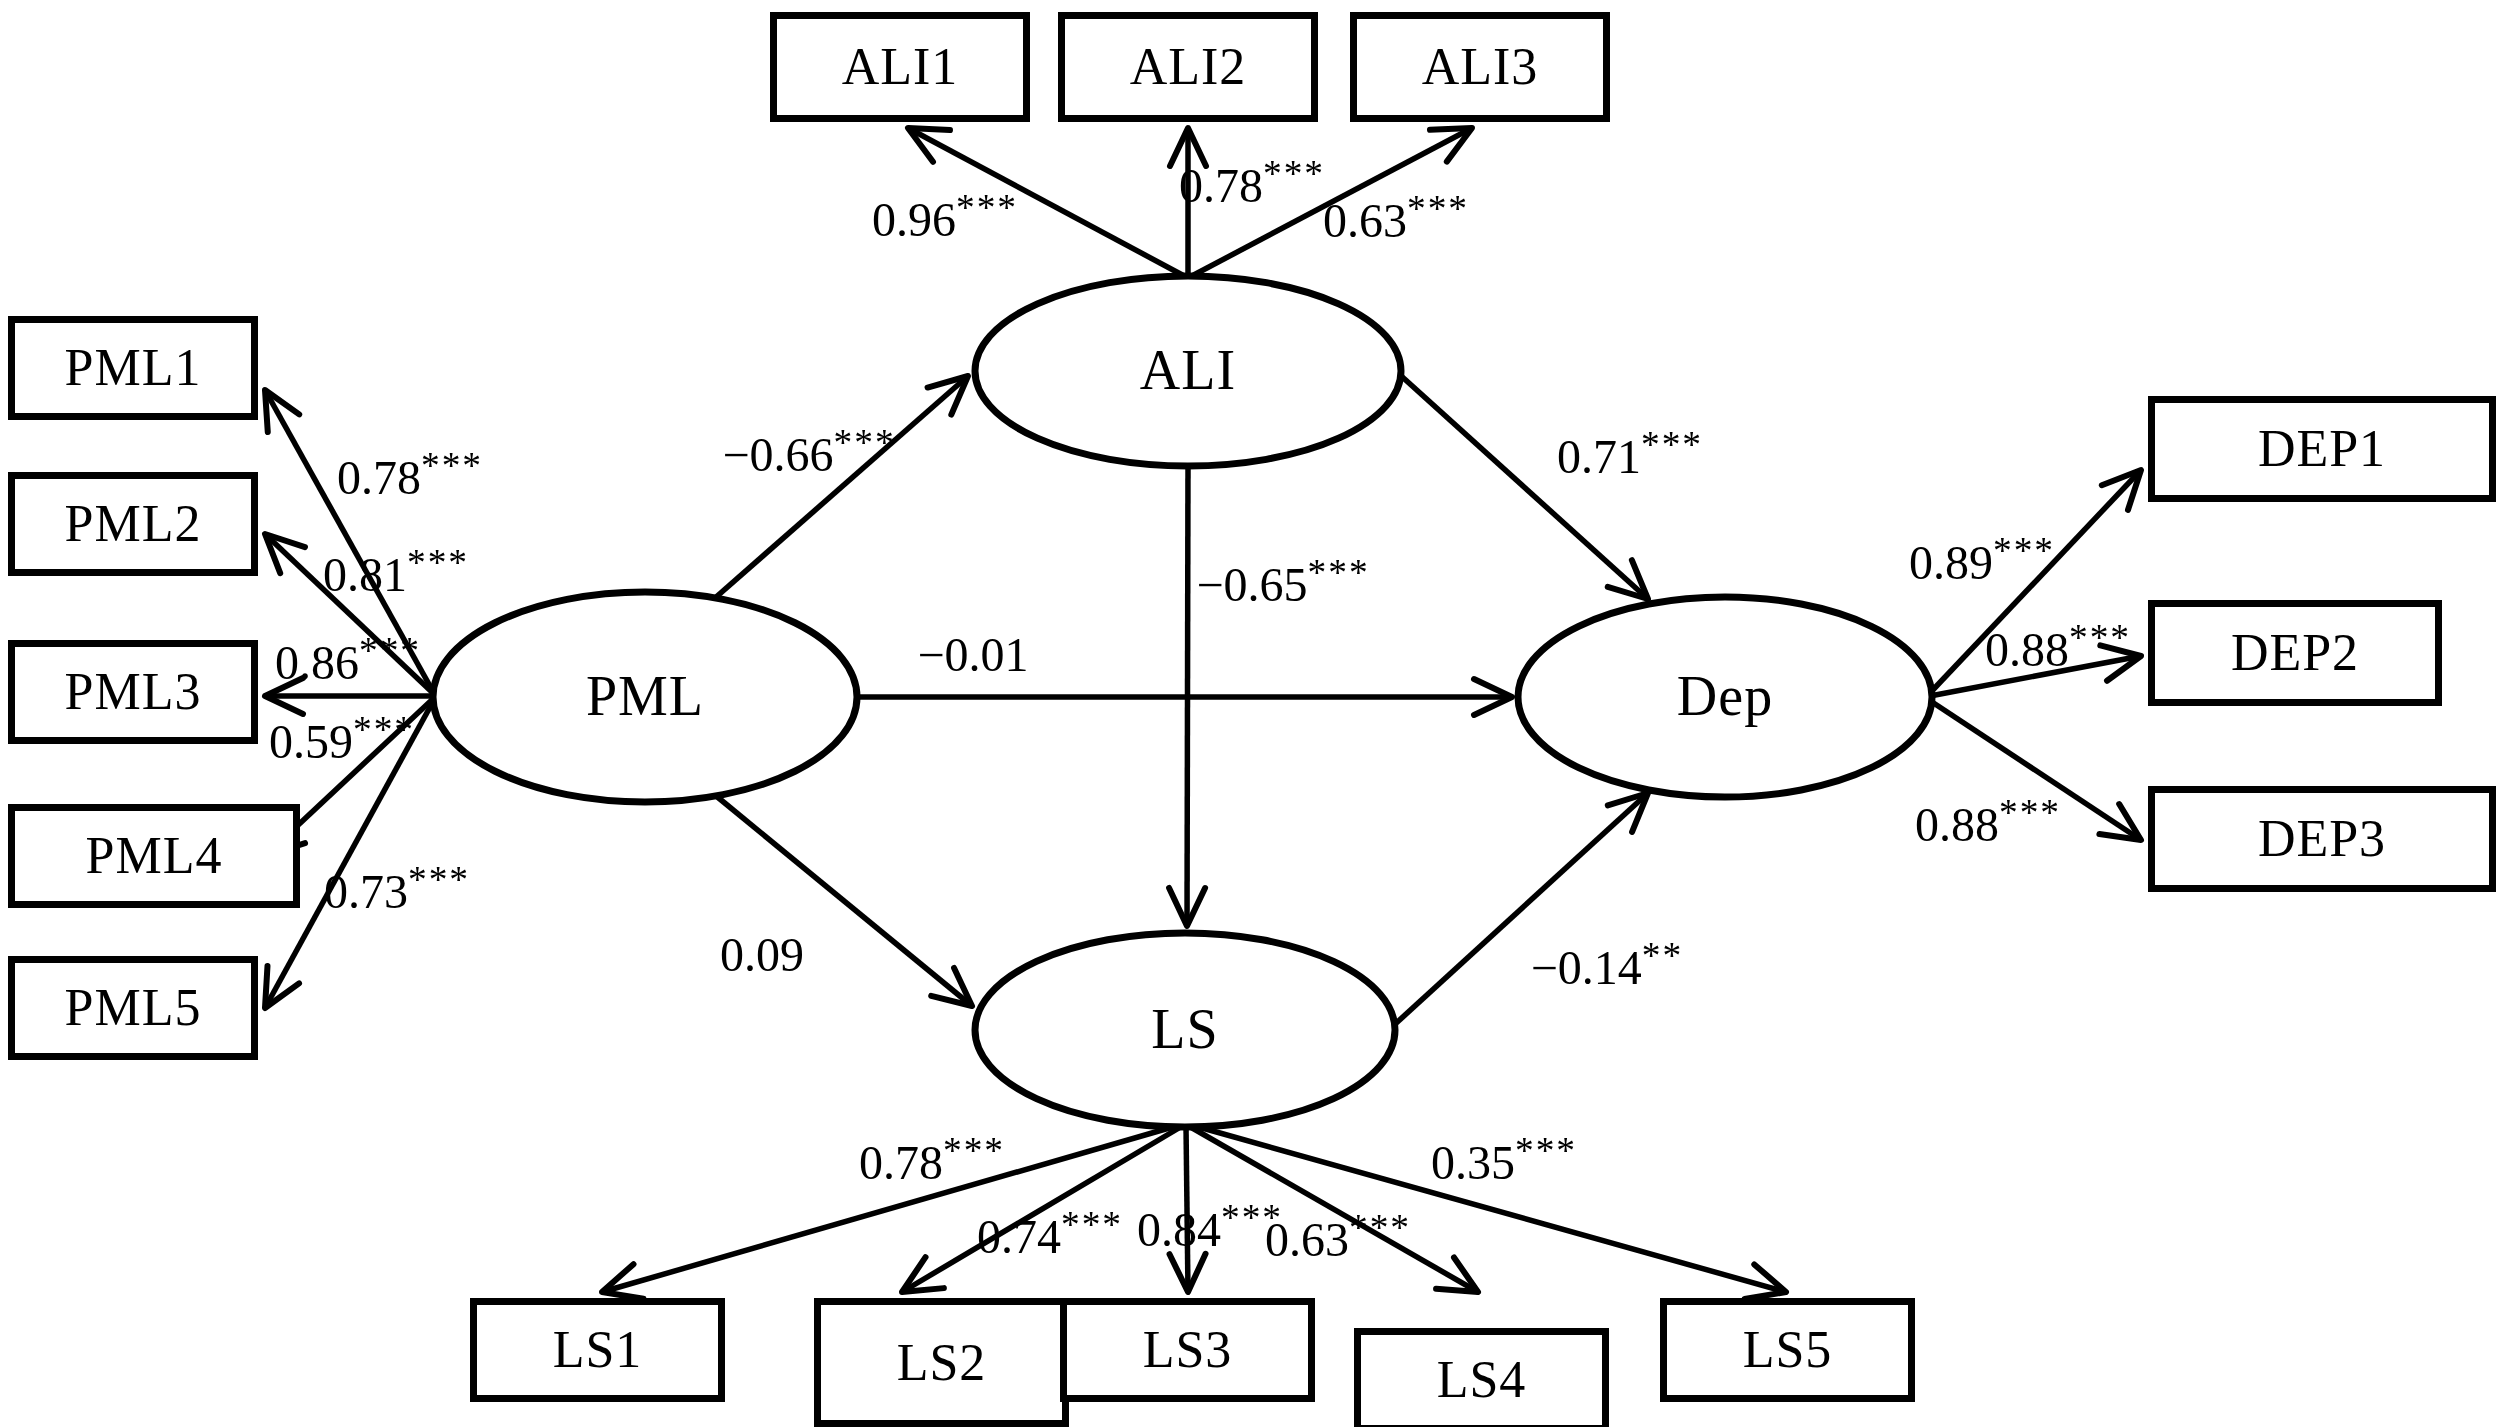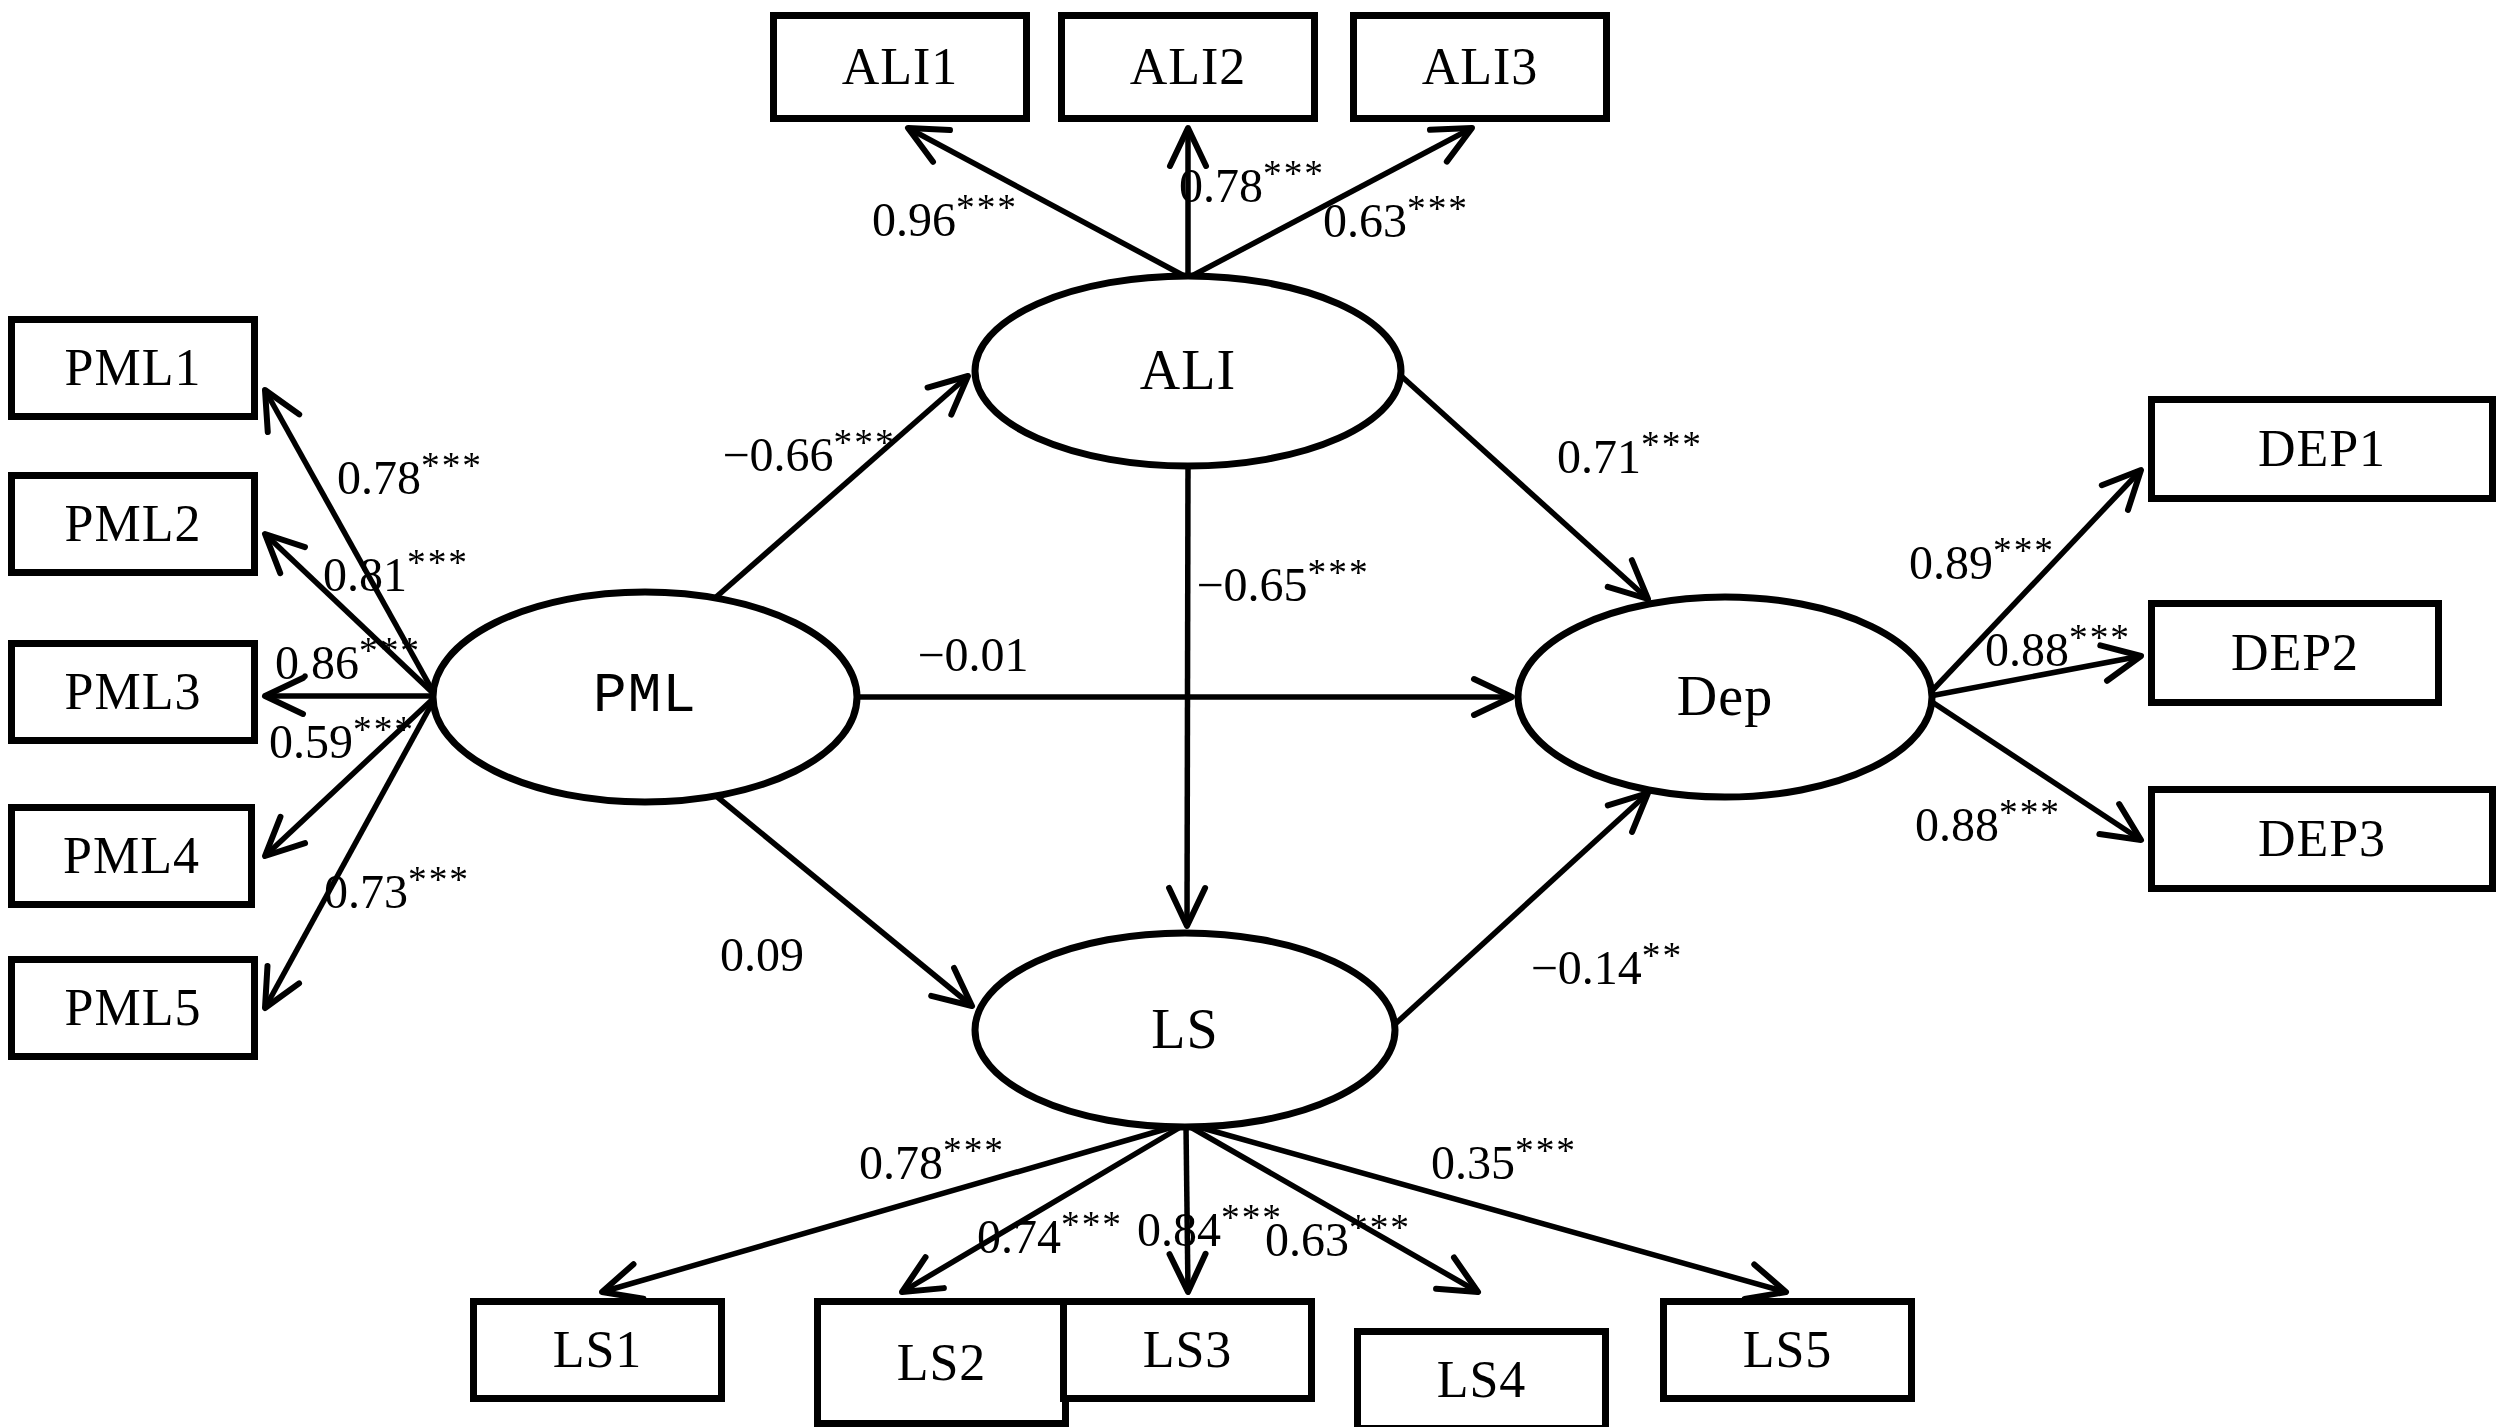--- a/index.html
+++ b/index.html
@@ -102,33 +102,33 @@
     </g>
 
     <g stroke="#000000" stroke-width="7" fill="#ffffff">
       <ellipse cx="645" cy="697" rx="212" ry="105"></ellipse>
       <ellipse cx="1188" cy="371" rx="213" ry="95"></ellipse>
       <ellipse cx="1185" cy="1030" rx="210" ry="97"></ellipse>
       <ellipse cx="1725" cy="697" rx="207" ry="100"></ellipse>
     </g>
   </svg>
 
-  <div class="latent-label" style="left:645px;  top:697px;font-family:Liberation Mono, monospace;">PML</div>
+  <div class="latent-label" style="left:645px;  top:697px;">PML</div>
   <div class="latent-label" style="left:1188px; top:371px;">ALI</div>
   <div class="latent-label" style="left:1185px; top:1030px;">LS</div>
   <div class="latent-label" style="left:1725px; top:697px;">Dep</div>
 
   <div class="rect-node" style="left:770px;  top:12px; width:260px; height:110px;">ALI1</div>
   <div class="rect-node" style="left:1058px; top:12px; width:260px; height:110px;">ALI2</div>
   <div class="rect-node" style="left:1350px; top:12px; width:260px; height:110px;">ALI3</div>
 
   <div class="rect-node" style="left:8px; top:316px; width:250px; height:104px;">PML1</div>
   <div class="rect-node" style="left:8px; top:472px; width:250px; height:104px;text-align:center;">PML2</div>
   <div class="rect-node" style="left:8px; top:640px; width:250px; height:104px;">PML3</div>
-  <div class="rect-node" style="left:8px; top:804px; width:247px; height:104px;">PML4</div>
+  <div class="rect-node" style="left:8px; top:804px; width:292px; height:104px;">PML4</div>
   <div class="rect-node" style="left:8px; top:956px; width:250px; height:104px;">PML5</div>
 
   <div class="rect-node" style="left:2148px; top:396px; width:348px; height:106px;">DEP1</div>
   <div class="rect-node" style="left:2148px; top:600px; width:294px; height:106px;">DEP2</div>
   <div class="rect-node" style="left:2148px; top:786px; width:348px; height:106px;">DEP3</div>
 
   <div class="rect-node" style="left:470px;  top:1298px; width:255px; height:104px;">LS1</div>
   <div class="rect-node" style="left:814px;  top:1298px; width:255px; height:129px;">LS2</div>
   <div class="rect-node" style="left:1060px; top:1298px; width:255px; height:104px;">LS3</div>
   <div class="rect-node" style="left:1354px; top:1316px; width:255px; height:104px;margin-top:12px;">LS4</div>

